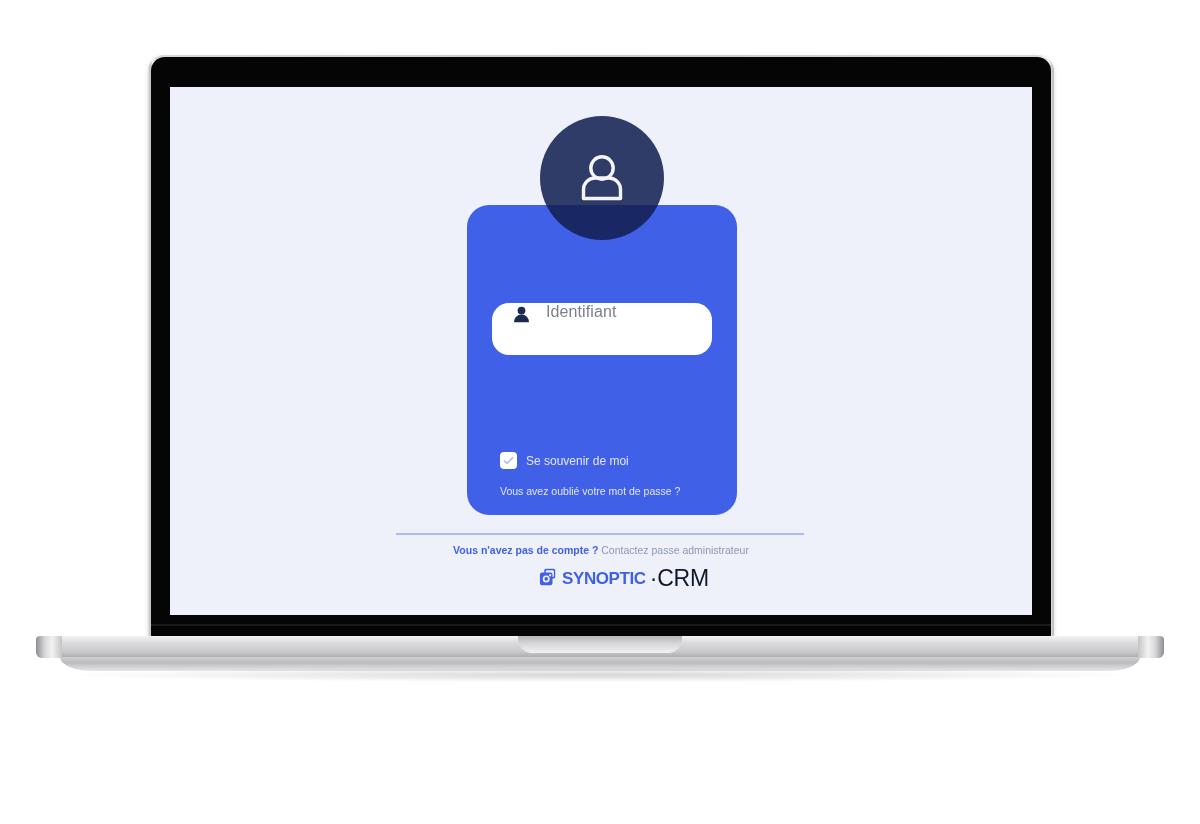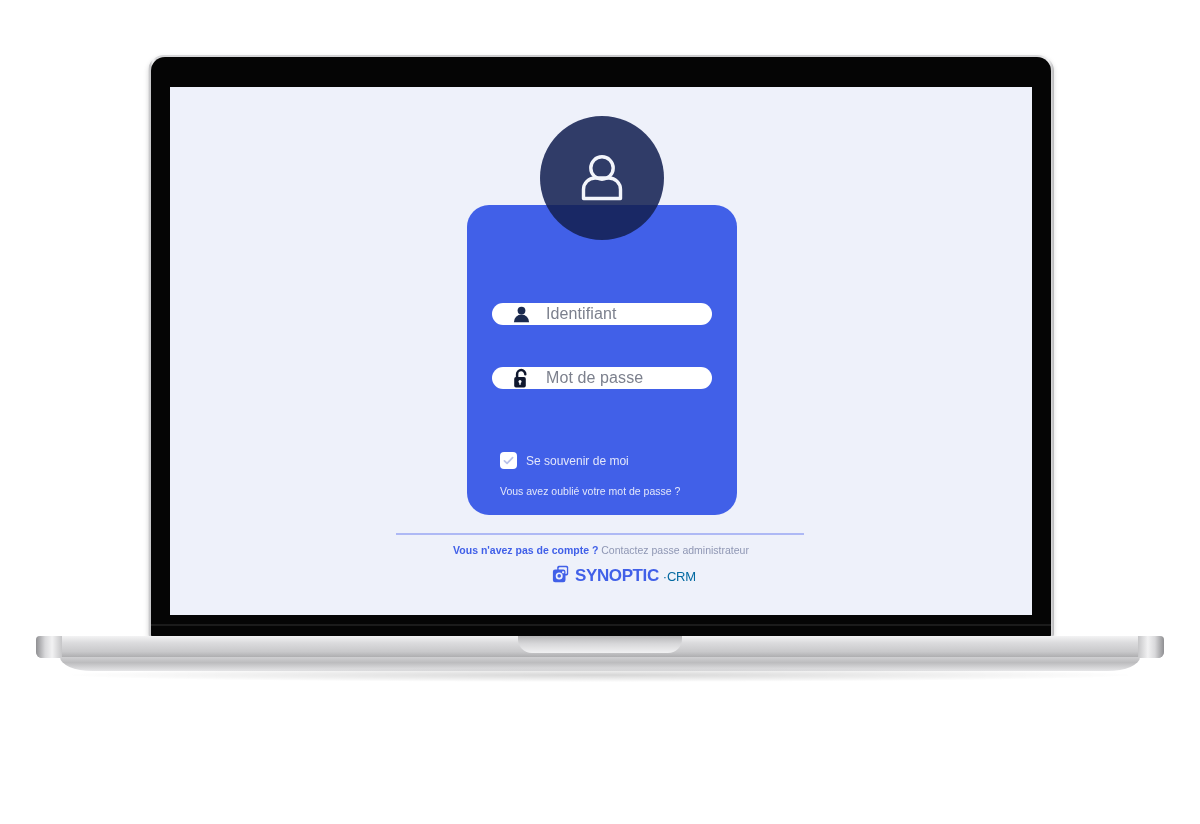--- a/index.html
+++ b/index.html
@@ -169,25 +169,25 @@
     align-items: center;
     justify-content: center;
   }
   .avatar-badge svg { display: block; }
 
   
   .field {
     position: absolute;
     left: 322px;  
     width: 220px;
-    height: 22px;
+    height: 52px;
     background: #ffffff;
     border-radius: 17px;
     display: flex;
-    align-items: center;
+    align-items: flex-start;
     box-sizing: border-box;
     padding-left: 18px;
   }
   .field-username { top: 216px; }  
   .field-password { top: 280px; }  
 
   .field-icon {
     width: 22px;
     height: 22px;
     flex: 0 0 22px;
@@ -280,23 +280,23 @@
   .brand-mark { display: block; }
   .brand-name {
     font-family: "Liberation Sans", sans-serif;
     font-size: 17px;
     font-weight: 700;
     color: #4160e8;
     letter-spacing: -0.4px;
   }
   .brand-suffix {
     font-family: "Liberation Sans", sans-serif;
-    font-size: 13px;
+    font-size: 23px;
     font-weight: 400;
-    color: #0369a1;
+    color: #0f172a;
     letter-spacing: -0.2px;
   }
 </style>
 </head>
 <body>
 
 <div id="stage">
 
   <div id="laptop">
 
@@ -320,31 +320,20 @@
         <div class="field field-username">
           <span class="field-icon">
             <svg width="19" height="19" viewBox="0 0 19 19" aria-hidden="true">
               <circle cx="9.5" cy="5.6" r="3.9" fill="#1b2a4e"></circle>
               <path d="M1.9 17.2 a7.6 7.6 0 0 1 15.2 0 Z" fill="#1b2a4e"></path>
             </svg>
           </span>
           <span class="field-text">Identifiant</span>
         </div>
 
-        <div class="field field-password">
-          <span class="field-icon">
-            <svg width="19" height="21" viewBox="0 0 19 21" aria-hidden="true">
-              <path d="M5.1 9.4 V6.2 a4.1 4.1 0 0 1 8.2 0" fill="none" stroke="#10182e" stroke-width="2.5" stroke-linecap="round"></path>
-              <rect x="2.2" y="9.1" width="11.6" height="10.4" rx="1.8" fill="#10182e"></rect>
-              <circle cx="8" cy="13.4" r="1.5" fill="#ffffff"></circle>
-              <rect x="7.3" y="13.8" width="1.4" height="3.1" rx="0.7" fill="#ffffff"></rect>
-            </svg>
-          </span>
-          <span class="field-text">Mot de passe</span>
-        </div>
 
         <div class="remember-row">
           <span class="checkbox">
             <svg width="13" height="13" viewBox="0 0 13 13" aria-hidden="true">
               <path d="M2.4 6.8 L5.1 9.4 L10.6 3.6" fill="none" stroke="#b9c2ea" stroke-width="1.7" stroke-linecap="round" stroke-linejoin="round"></path>
             </svg>
           </span>
           <span class="remember-label">Se souvenir de moi</span>
         </div>
 

